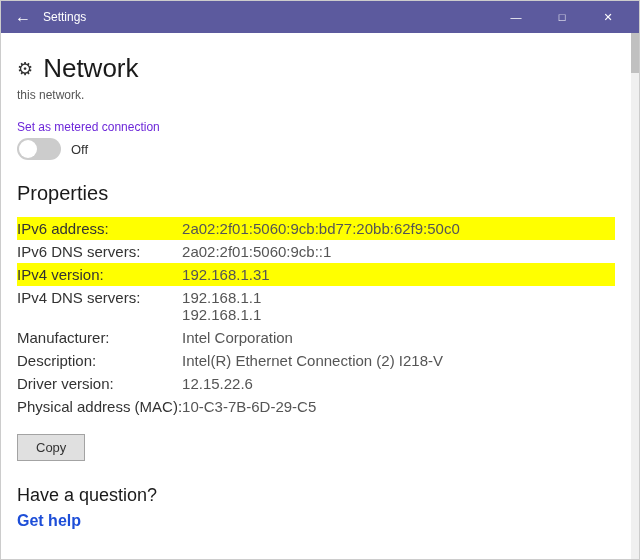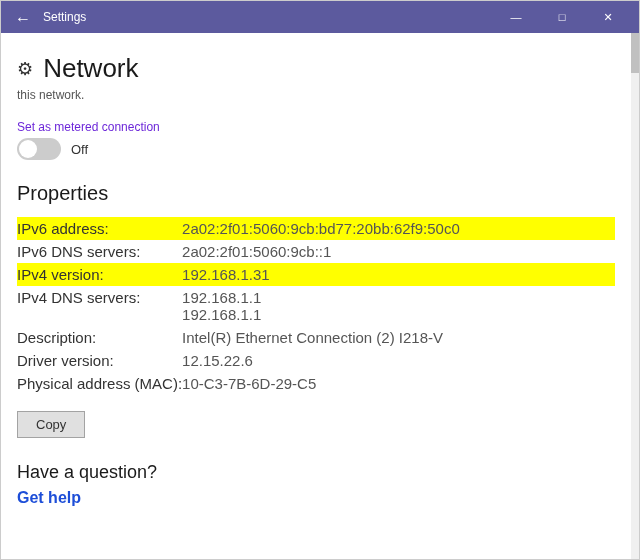--- a/index.html
+++ b/index.html
@@ -240,20 +240,24 @@
           </tr>
           <tr class="highlight-row">
             <td>IPv4 version:</td>
             <td>192.168.1.31</td>
           </tr>
           <tr>
             <td>IPv4 DNS servers:</td>
             <td>192.168.1.1<br>192.168.1.1</td>
           </tr>
           <tr>
+            <td>Manufacturer:</td>
+            <td>Intel Corporation</td>
+          </tr>
+          <tr>
             <td>Description:</td>
             <td>Intel(R) Ethernet Connection (2) I218-V</td>
           </tr>
           <tr>
             <td>Driver version:</td>
             <td>12.15.22.6</td>
           </tr>
           <tr>
             <td>Physical address (MAC):</td>
             <td>10-C3-7B-6D-29-C5</td>

